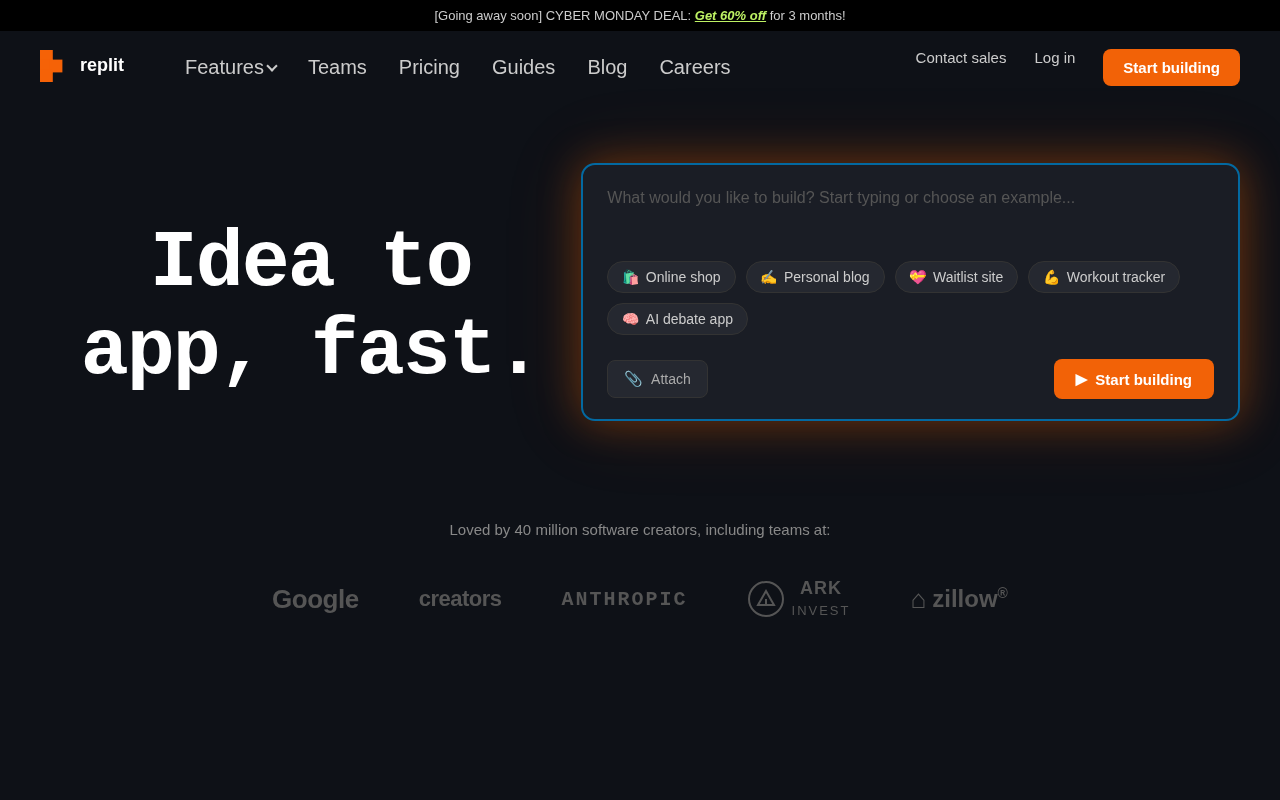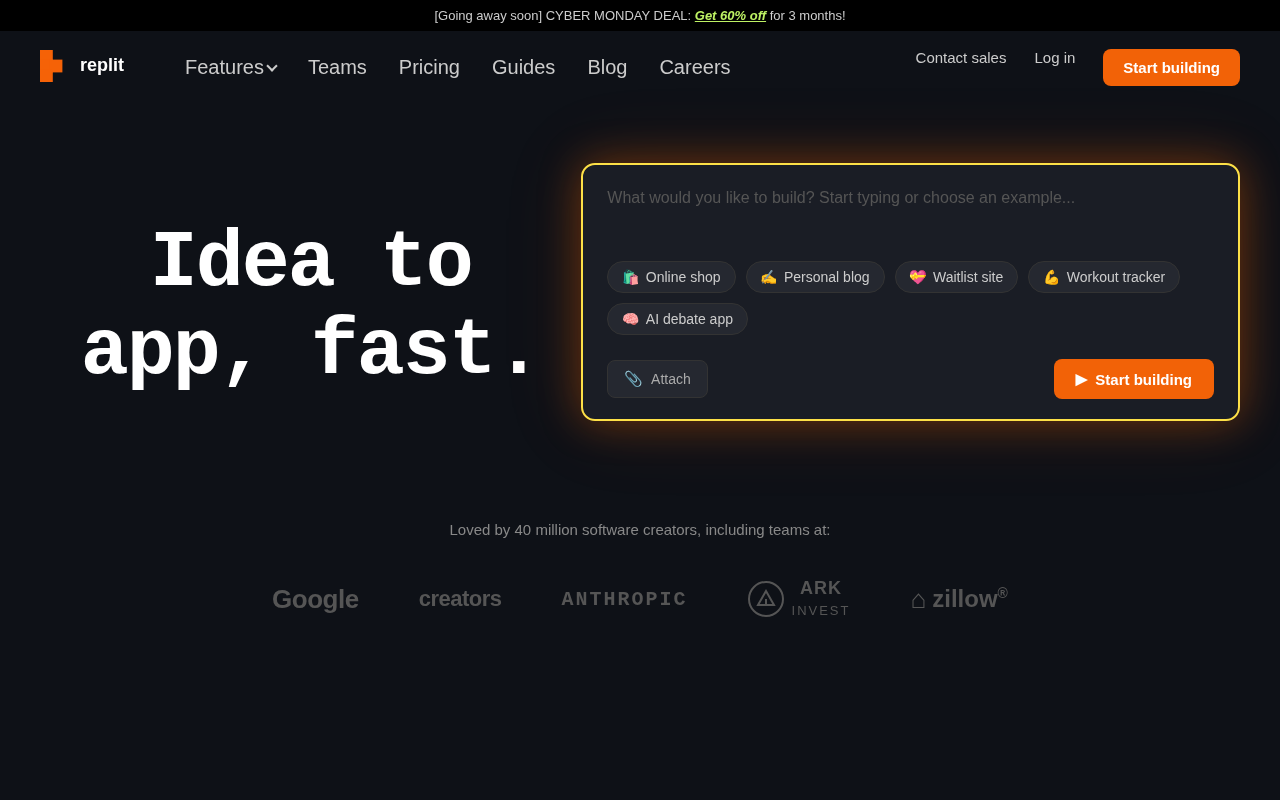--- a/index.html
+++ b/index.html
@@ -125,21 +125,21 @@
       color: #aaa;
       max-width: 640px;
       line-height: 1.6;
       margin-bottom: 48px;
     }
 
     
     .input-container {
       width: 980px;
       border-radius: 14px;
-      border: 2px solid #fde047;
+      border: 2px solid #0369a1;
       background: #1a1d25;
       padding: 24px 24px 20px;
       box-shadow: 0 0 40px rgba(242, 98, 7, 0.35), 0 0 80px rgba(242, 98, 7, 0.15);
       margin-bottom: 60px;
     }
     .build-input {
       width: 100%;
       background: transparent;
       border: none;
       outline: none;

